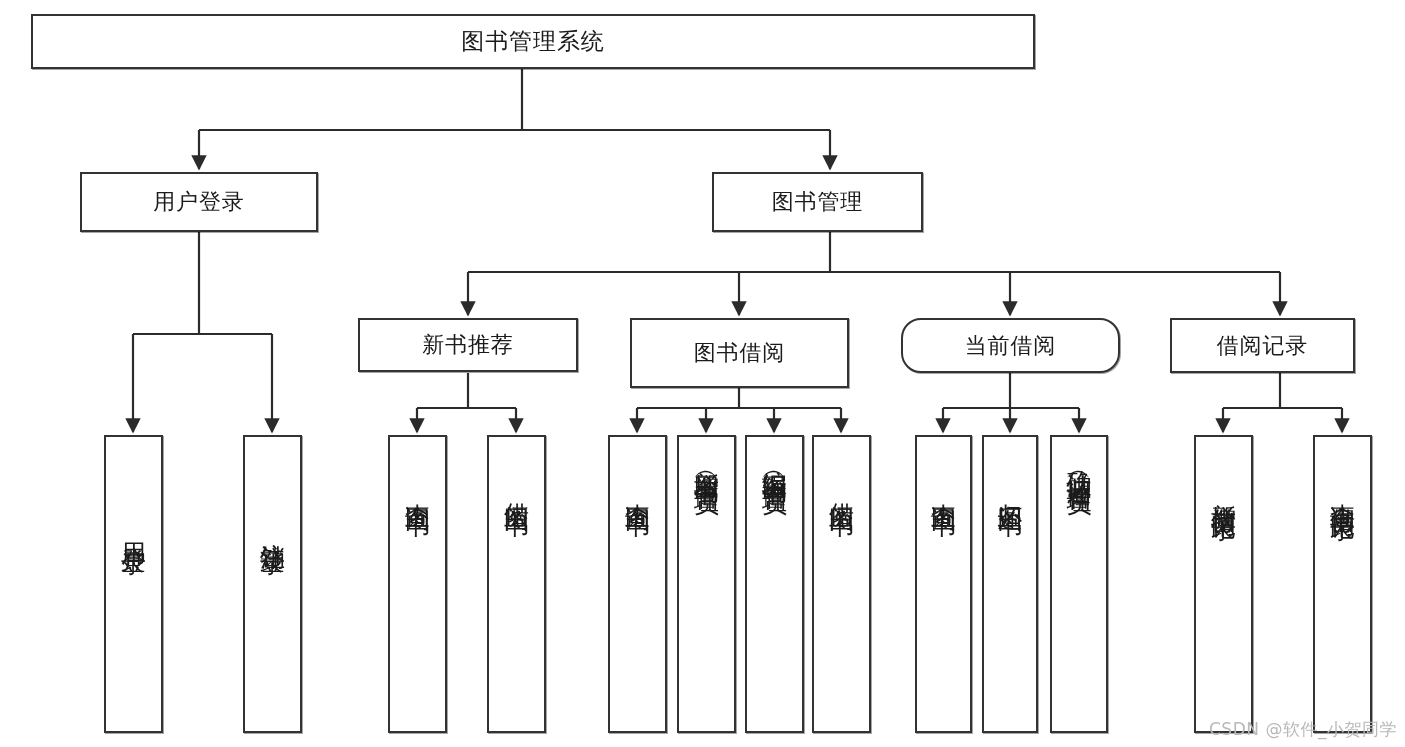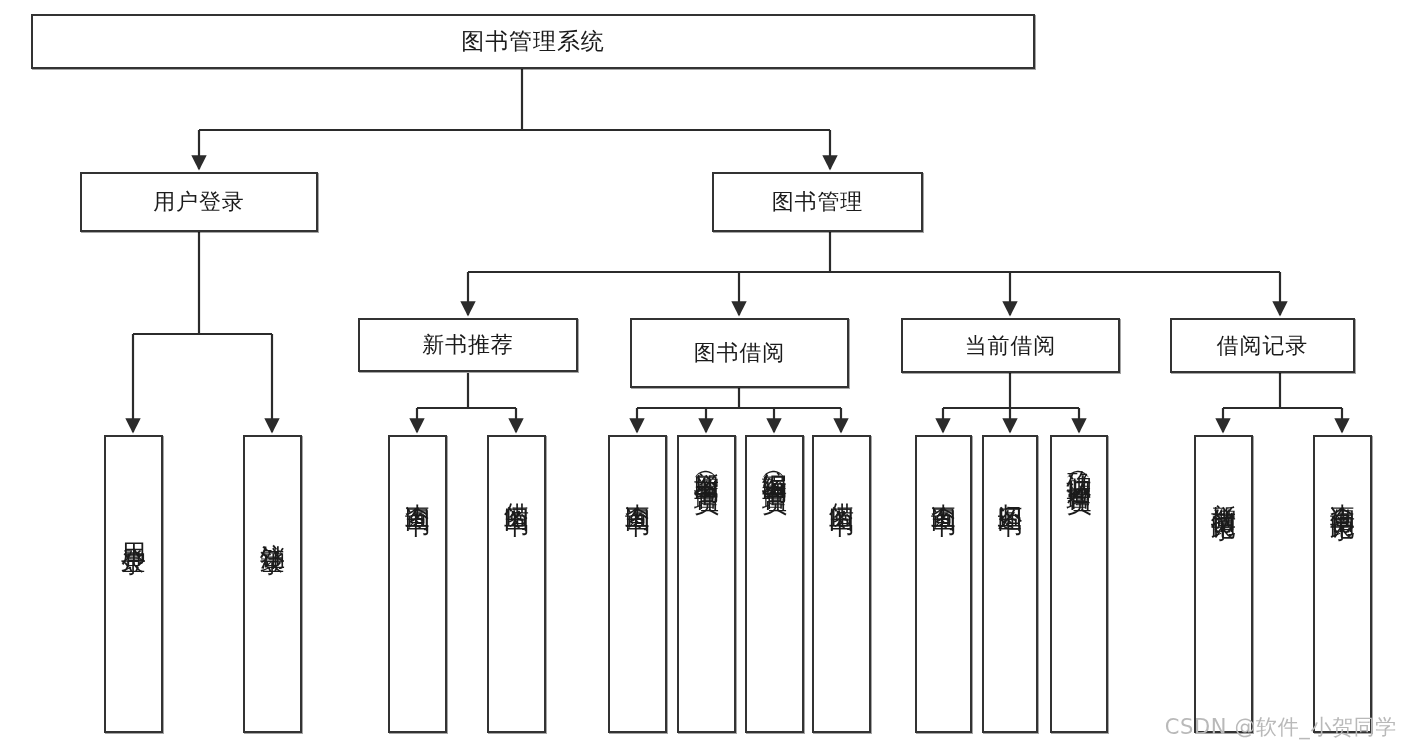--- a/index.html
+++ b/index.html
@@ -67,21 +67,21 @@
   }
   
   .node.vertical.pad-mid { padding-top: 86px; }
   .node.vertical.pad-low { padding-top: 46px; }
   .node.vertical.pad-tiny { padding-top: 14px; }
 
   #watermark {
     position: absolute;
     right: 8px;
     bottom: 6px;
-    font-size: 21px;
+    font-size: 17px;
     color: #b9b9b9;
     letter-spacing: 0.03em;
     white-space: nowrap;
     user-select: none;
   }
 </style>
 </head>
 <body>
 
 <div id="diagram-canvas">
@@ -137,21 +137,21 @@
       </div>
       <div class="node horizontal " style="left: 712px; top: 172px; width: 211px; height: 60px;">
         <span class="node-label">图书管理</span>
       </div>
       <div class="node horizontal " style="left: 358px; top: 318px; width: 220px; height: 54px;">
         <span class="node-label">新书推荐</span>
       </div>
       <div class="node horizontal " style="left: 630px; top: 318px; width: 219px; height: 70px;">
         <span class="node-label">图书借阅</span>
       </div>
-      <div class="node horizontal " style="left: 901px; top: 318px; width: 219px; height: 55px;">
+      <div class="node horizontal " style="left: 901px; top: 318px; width: 219px; height: 55px; border-radius: 20px;">
         <span class="node-label">当前借阅</span>
       </div>
       <div class="node horizontal " style="left: 1170px; top: 318px; width: 185px; height: 55px;">
         <span class="node-label">借阅记录</span>
       </div>
       <div class="node vertical pad-mid" style="left: 104px; top: 435px; width: 59px; height: 298px;">
         <span class="node-label">用户登录</span>
       </div>
       <div class="node vertical pad-mid" style="left: 243px; top: 435px; width: 59px; height: 298px;">
         <span class="node-label">注销登录</span>

